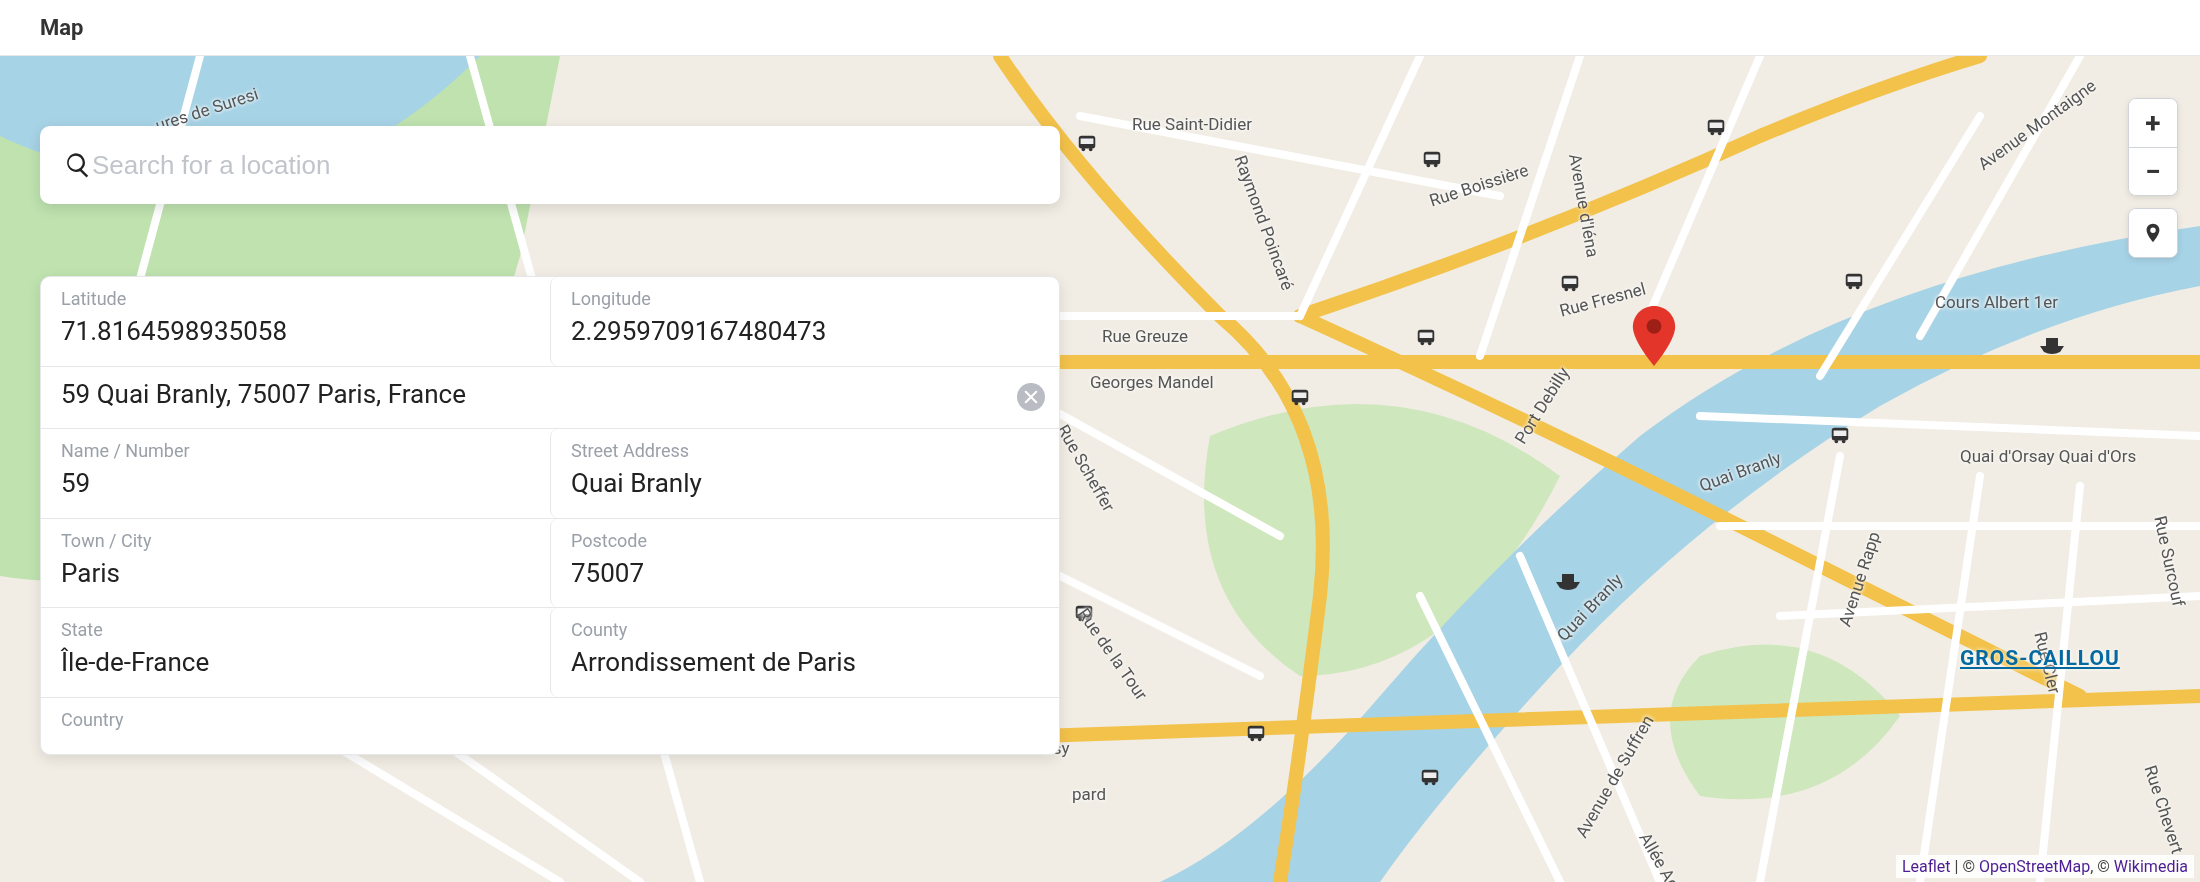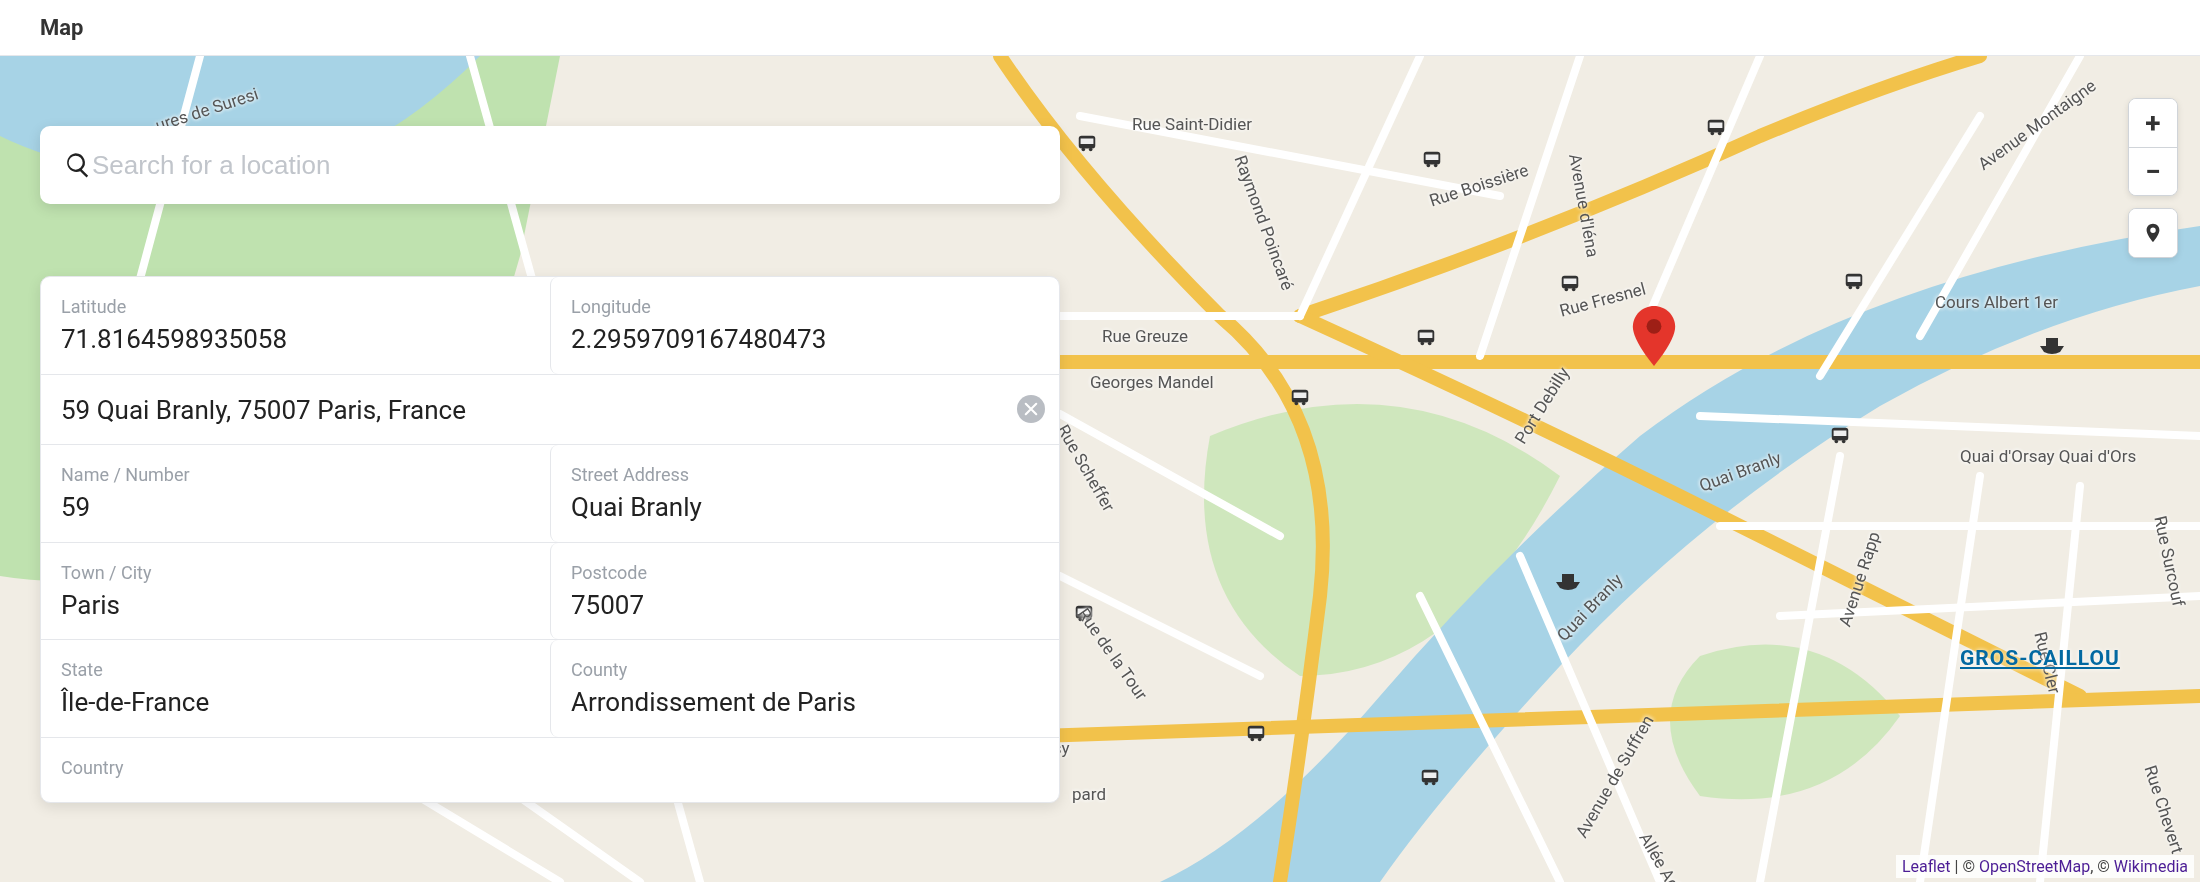--- a/index.html
+++ b/index.html
@@ -79,21 +79,21 @@
     background: #fff;
     border: 1px solid #e5e7eb;
     border-radius: 10px;
     box-shadow: 0 4px 14px rgba(0,0,0,.10);
     overflow: hidden;
   }
   .row { display: flex; border-top: 1px solid #e5e7eb; }
   .row:first-child { border-top: none; }
   .cell {
     flex: 1 1 50%;
-    padding: 19px 20px 18px 20px;
+    padding: 11px 20px 18px 20px;
     position: relative;
   }
   .cell + .cell { border-left: 1px solid #e5e7eb; border-radius: 8px; }
   .cell.full { flex: 1 1 100%; }
   .cell-label {
     font-size: 18px;
     color: #9aa0a8;
     margin-bottom: 6px;
   }
   .cell-value {

